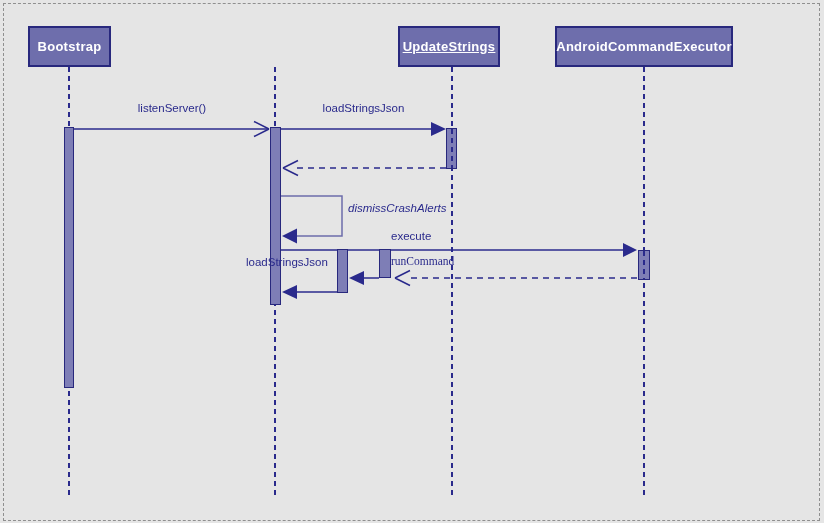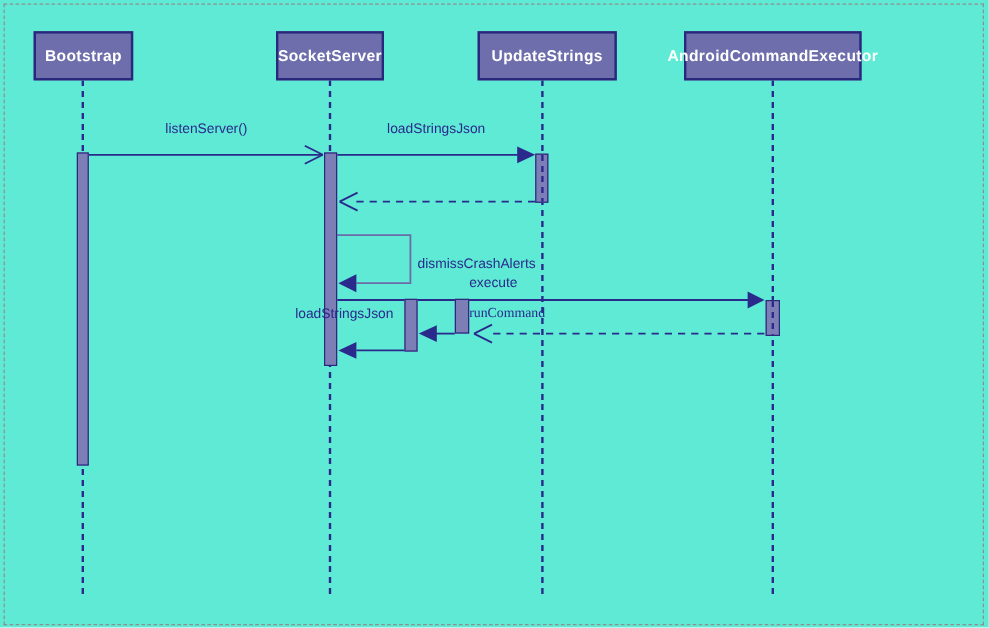--- a/index.html
+++ b/index.html
@@ -1,52 +1,52 @@
 <!DOCTYPE html>
 <html><head>
 <meta charset="utf-8">
 <style>
   html,body{margin:0;padding:0;background:#ffffff;}
   body{width:824px;height:523px;font-family:"Liberation Sans",sans-serif;}
-  .canvas{position:relative;width:824px;height:523px;background:#5eead4;overflow:hidden;}
+  .canvas{position:relative;width:824px;height:523px;background:#e5e5e5;overflow:hidden;}
   .page-border{position:absolute;left:3px;top:3px;width:815px;height:516px;
     border:1px dashed #8f8f8f;}
   
   .lifeline{position:absolute;top:67px;height:429px;width:2px;
     background:repeating-linear-gradient(to bottom,#2a2a8c 0 5px,transparent 5px 9px);}
   .ll-bootstrap{left:68px;}
   .ll-socketserver{left:274px;}
   .ll-updatestrings{left:451px;}
   .ll-ace{left:643px;}
   
   .actor{position:absolute;top:26px;height:41px;box-sizing:border-box;
     background:#6e6eac;border:2px solid #28287d;color:#ffffff;font-weight:bold;
     font-size:13px;letter-spacing:.3px;display:flex;align-items:center;justify-content:center;}
   .actor-bootstrap{left:28px;width:83px;}
   .actor-socketserver{left:230px;width:90px;}
-  .actor-updatestrings{left:398px;width:116px;}
-  .actor-ace{left:570px;width:148px;}
+  .actor-updatestrings{left:398px;width:102px;text-decoration:underline;}
+  .actor-ace{left:555px;width:178px;}
   
   .bar{position:absolute;box-sizing:border-box;background:#7e7eb6;border:1px solid #28287d;}
   .bar-bootstrap{left:64px;top:127px;width:10px;height:261px;}
   .bar-socketserver{left:270px;top:127px;width:11px;height:178px;}
   .bar-updatestrings{left:446px;top:128px;width:11px;height:41px;}
   .bar-handleclientdata{left:337px;top:249px;width:11px;height:44px;}
   .bar-runcommand{left:379px;top:249px;width:12px;height:29px;}
   .bar-ace{left:638px;top:250px;width:12px;height:30px;}
   
   .bar-dash{position:absolute;width:2px;z-index:5;
     background:repeating-linear-gradient(to bottom,#2a2a8c 0 5px,transparent 5px 9px);}
   .bd-updatestrings{left:451px;top:129px;height:39px;}
   .bd-ace{left:643px;top:251px;height:28px;}
   
   .msg-label{position:absolute;color:#2a2a8c;font-size:11.5px;white-space:nowrap;z-index:6;}
   .lbl-listenserver{left:74px;top:102px;width:196px;text-align:center;}
   .lbl-loadstringsjson{left:281px;top:102px;width:165px;text-align:center;}
-  .lbl-dismisscrashalerts{left:348px;top:214px;}
+  .lbl-dismisscrashalerts{left:348px;top:202px;font-style:italic;}
   .lbl-execute{left:391px;top:230px;width:246px;text-align:left;}
   .lbl-runcommand{left:391px;top:255px;font-family:Liberation Serif, serif;}
   .lbl-handleclientdata{left:246px;top:256px;}
   svg.wires{position:absolute;left:0;top:0;z-index:2;}
   .bars-layer{position:absolute;left:0;top:0;width:0;height:0;z-index:3;}
 </style>
 </head>
 <body>
 
 <div class="canvas">
@@ -99,23 +99,20 @@
     <div class="bar bar-handleclientdata"></div>
     <div class="bar bar-runcommand"></div>
     <div class="bar bar-ace"></div>
     <div class="bar-dash bd-updatestrings"></div>
     <div class="bar-dash bd-ace"></div>
   </div>
 
   <div class="actor actor-bootstrap">
     <span>Bootstrap</span>
   </div>
-  <div class="actor actor-socketserver">
-    <span>SocketServer</span>
-  </div>
   <div class="actor actor-updatestrings">
     <span>UpdateStrings</span>
   </div>
   <div class="actor actor-ace">
     <span>AndroidCommandExecutor</span>
   </div>
 
   <div class="msg-label lbl-listenserver">listenServer()</div>
   <div class="msg-label lbl-loadstringsjson">loadStringsJson</div>
   <div class="msg-label lbl-dismisscrashalerts">dismissCrashAlerts</div>

